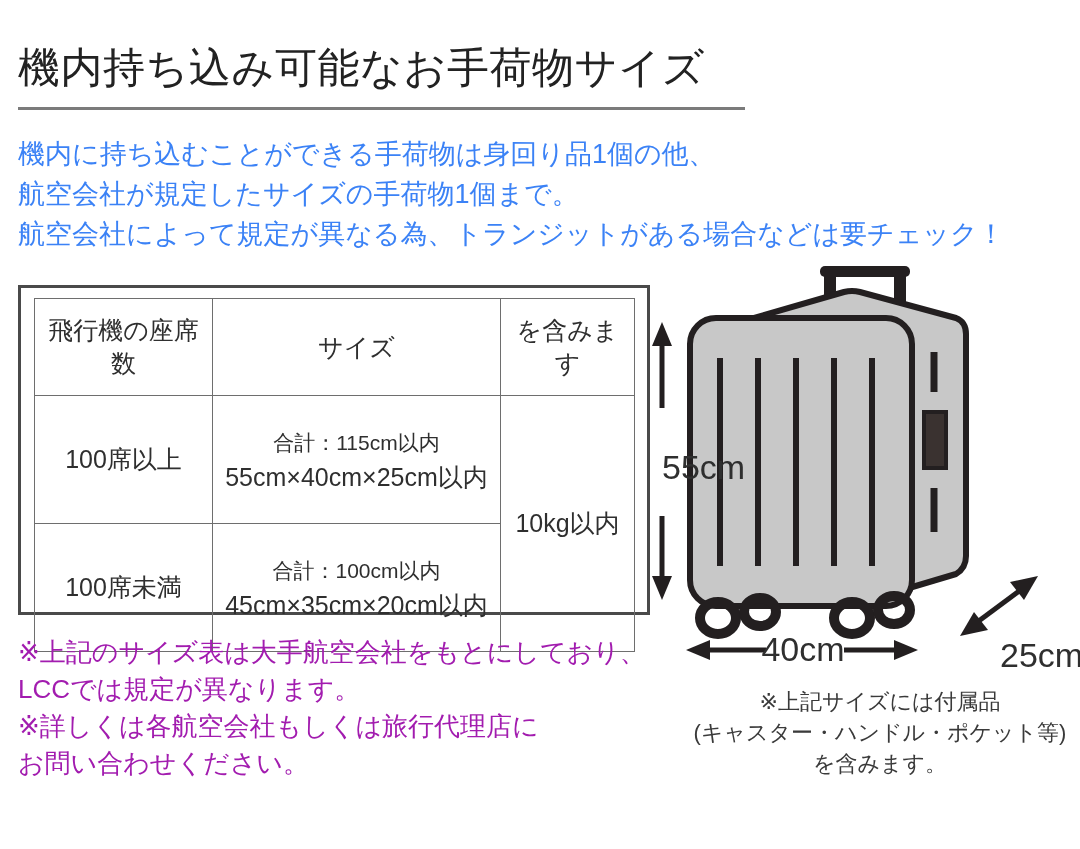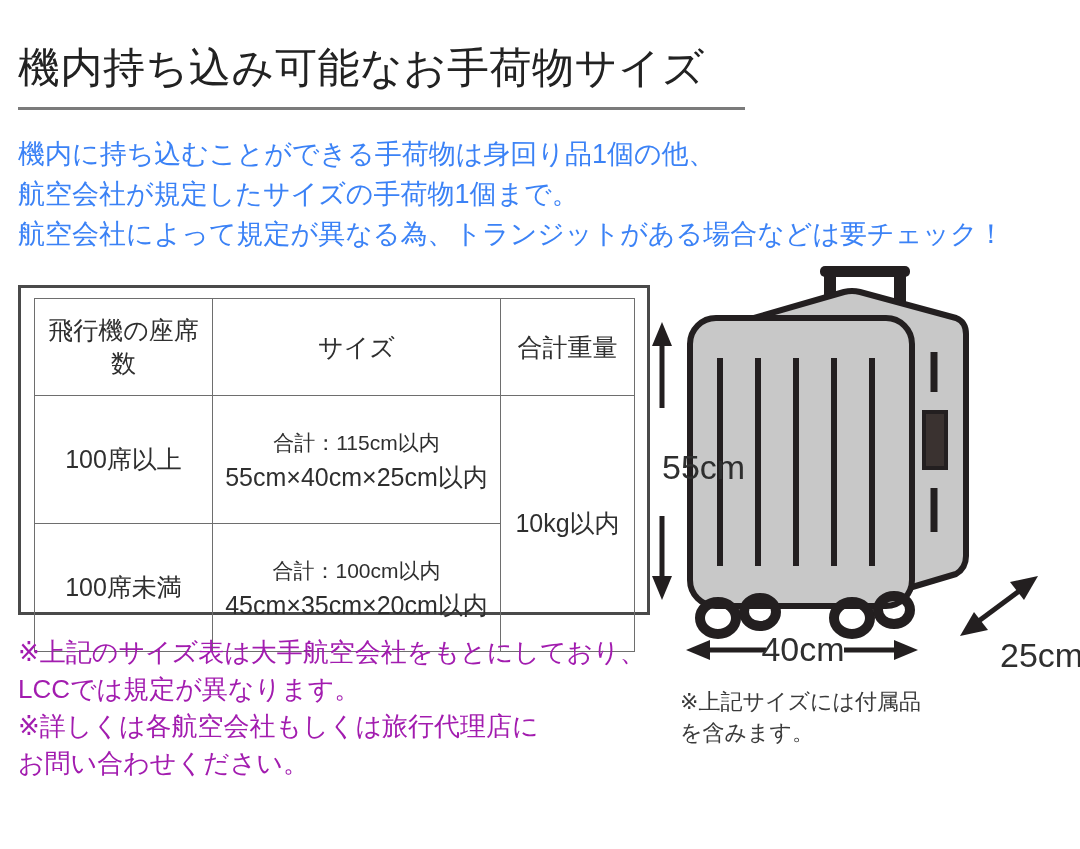--- a/index.html
+++ b/index.html
@@ -111,21 +111,21 @@
     height: 420px;
   }
   .suitcase-area svg { display: block; }
 
   
   .illus-caption {
     position: absolute;
     left: 680px;
     top: 686px;
     width: 400px;
-    text-align: left;
+    text-align: center;
     font-size: 22px;
     line-height: 31px;
     color: #3a3a3a;
     white-space: nowrap;
   }
   .illus-caption div { white-space: nowrap; }
 </style>
 </head>
 <body>
 
@@ -142,21 +142,21 @@
 <table class="size-table">
   <colgroup>
     <col class="col-seats">
       <col class="col-size">
       <col class="col-wt">
   </colgroup>
   <thead>
     <tr>
       <th>飛行機の座席数</th>
       <th>サイズ</th>
-      <th>合計重量</th>
+      <th>を含みます</th>
     </tr>
   </thead>
   <tbody>
     <tr>
       <td>100席以上</td>
       <td>
         <span class="cell-size-line1">合計：115cm以内</span>
         <span class="cell-size-line2">55cm×40cm×25cm以内</span>
       </td>
       <td rowspan="2">10kg以内</td>
@@ -239,14 +239,15 @@
       <line x1="324" y1="366" x2="378" y2="326" stroke-width="5"></line>
       <polygon points="390,316 362,322 376,340" stroke="none"></polygon>
       <polygon points="312,376 340,370 326,352" stroke="none"></polygon>
     </g>
     <text x="352" y="398" font-family="Liberation Sans, sans-serif" font-size="34" fill="#2f2f2f" text-anchor="start" dominant-baseline="middle" id="lbl-d">25cm</text>
   </svg>
 </div>
 
 <div class="illus-caption">
   <div>※上記サイズには付属品</div>
+  <div>(キャスター・ハンドル・ポケット等)</div>
   <div>を含みます。</div>
 </div>
 
 </body></html>

